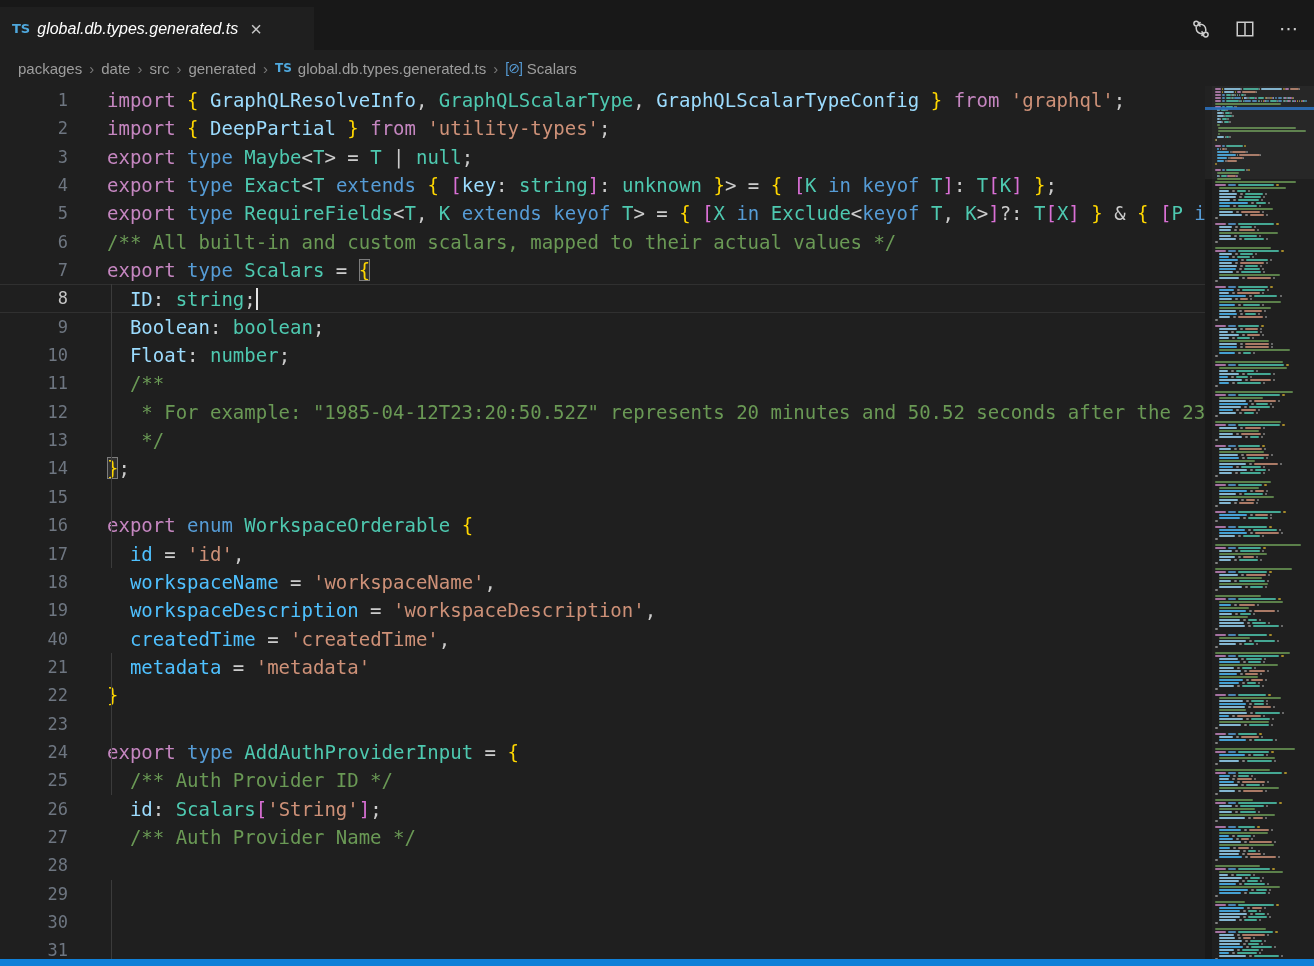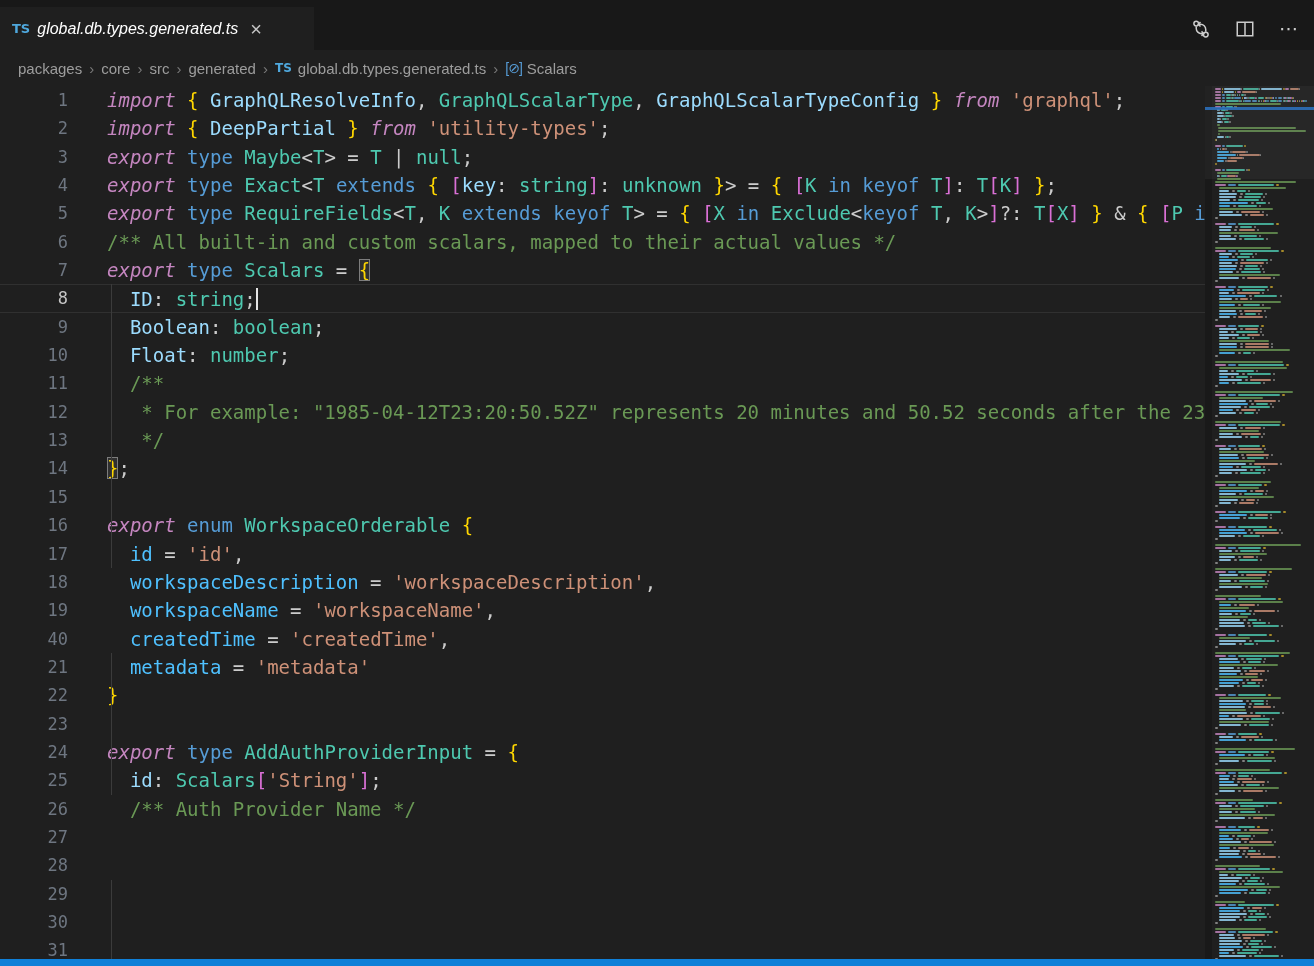--- a/index.html
+++ b/index.html
@@ -35,21 +35,21 @@
   .editor { position:absolute; left:0; top:86px; width:1314px; height:873px; overflow:hidden; }
   .gutter { position:absolute; left:0; top:0; width:95px; }
   .ln { height:28.35px; line-height:28.35px; text-align:right; padding-right:27px;
         color:#6e7681; font-family:"DejaVu Sans Mono", monospace; font-size:17px; cursor:pointer; }
   .ln.active { color:#c6c6c6; }
   .code-area { position:absolute; left:0; top:0; width:1205px; height:873px; overflow:hidden; }
   .line { position:relative; height:28.35px; line-height:28.35px; white-space:pre;
           padding-left:107px; font-family:"DejaVu Sans Mono", monospace; font-size:19px;
           color:#cccccc; cursor:text; }
   .line.current { border-top:1px solid #303030; border-bottom:1px solid #303030; }
-  .tok-kw  { color:#c586c0;font-style:italic; }
+  .tok-kw  { color:#c586c0; }
   .tok-ctl { color:#569cd6; }
   .tok-typ { color:#4ec9b0; }
   .tok-var { color:#9cdcfe; }
   .tok-enm { color:#4fc1ff; }
   .tok-str { color:#ce9178; }
   .tok-com { color:#6a9955; }
   .tok-pun { color:#cccccc; }
   .tok-b1  { color:#ffd700; }
   .tok-b2  { color:#da70d6; }
   .tok-match { outline:1px solid #7d7d7d; outline-offset:-1px; background:rgba(110,110,110,0.22); }
@@ -100,21 +100,21 @@
       </div>
       <div class="action-btn">
         <span class="ellipsis">⋯</span>
       </div>
     </div>
   </div>
 
   <div class="breadcrumbs" id="breadcrumbs">
       <span class="crumb">packages</span>
       <span class="crumb-sep"> › </span>
-      <span class="crumb">core</span>
+      <span class="crumb">date</span>
       <span class="crumb-sep"> › </span>
       <span class="crumb">src</span>
       <span class="crumb-sep"> › </span>
       <span class="crumb">generated</span>
       <span class="crumb-sep"> › </span>
       <span class="crumb-badge">TS</span>
       <span class="crumb">global.db.types.generated.ts</span>
       <span class="crumb-sep"> › </span>
       <span class="symbol-icon">[⊘]</span>
       <span class="crumb">Scalars</span>
@@ -132,27 +132,28 @@
         <div class="line current"><span class="tok-pun">  </span><span class="tok-var">ID</span><span class="tok-pun">: </span><span class="tok-typ">string</span><span class="tok-pun">;</span></div>
         <div class="line"><span class="tok-pun">  </span><span class="tok-var">Boolean</span><span class="tok-pun">: </span><span class="tok-typ">boolean</span><span class="tok-pun">;</span></div>
         <div class="line"><span class="tok-pun">  </span><span class="tok-var">Float</span><span class="tok-pun">: </span><span class="tok-typ">number</span><span class="tok-pun">;</span></div>
         <div class="line"><span class="tok-com">  /**</span></div>
         <div class="line"><span class="tok-com">   * For example: "1985-04-12T23:20:50.52Z" represents 20 minutes and 50.52 seconds after the 23</span></div>
         <div class="line"><span class="tok-com">   */</span></div>
         <div class="line"><span class="tok-b1 tok-match">}</span><span class="tok-pun">;</span></div>
         <div class="line"></div>
         <div class="line"><span class="tok-kw">export</span><span class="tok-pun"> </span><span class="tok-ctl">enum</span><span class="tok-pun"> </span><span class="tok-typ">WorkspaceOrderable</span><span class="tok-pun"> </span><span class="tok-b1">{</span></div>
         <div class="line"><span class="tok-pun">  </span><span class="tok-enm">id</span><span class="tok-pun"> = </span><span class="tok-str">'id'</span><span class="tok-pun">,</span></div>
+        <div class="line"><span class="tok-pun">  </span><span class="tok-enm">workspaceName</span><span class="tok-pun"> = </span><span class="tok-str">'workspaceName'</span><span class="tok-pun">,</span></div>
         <div class="line"><span class="tok-pun">  </span><span class="tok-enm">workspaceDescription</span><span class="tok-pun"> = </span><span class="tok-str">'workspaceDescription'</span><span class="tok-pun">,</span></div>
-        <div class="line"><span class="tok-pun">  </span><span class="tok-enm">workspaceName</span><span class="tok-pun"> = </span><span class="tok-str">'workspaceName'</span><span class="tok-pun">,</span></div>
         <div class="line"><span class="tok-pun">  </span><span class="tok-enm">createdTime</span><span class="tok-pun"> = </span><span class="tok-str">'createdTime'</span><span class="tok-pun">,</span></div>
         <div class="line"><span class="tok-pun">  </span><span class="tok-enm">metadata</span><span class="tok-pun"> = </span><span class="tok-str">'metadata'</span></div>
         <div class="line"><span class="tok-b1">}</span></div>
         <div class="line"></div>
         <div class="line"><span class="tok-kw">export</span><span class="tok-pun"> </span><span class="tok-ctl">type</span><span class="tok-pun"> </span><span class="tok-typ">AddAuthProviderInput</span><span class="tok-pun"> = </span><span class="tok-b1">{</span></div>
+        <div class="line"><span class="tok-com">  /** Auth Provider ID */</span></div>
         <div class="line"><span class="tok-pun">  </span><span class="tok-var">id</span><span class="tok-pun">: </span><span class="tok-typ">Scalars</span><span class="tok-b2">[</span><span class="tok-str">'String'</span><span class="tok-b2">]</span><span class="tok-pun">;</span></div>
         <div class="line"><span class="tok-com">  /** Auth Provider Name */</span></div>
         <div class="indent-guide" style="left: 111px; top: 198.45px; height: 283.5px;"></div>
         <div class="indent-guide" style="left: 111px; top: 567px; height: 141.75px;"></div>
         <div class="indent-guide" style="left: 111px; top: 793.8px; height: 85.05px;"></div>
         <div class="cursor" style="left: 255.694px; top: 201.95px;"></div>
       </div>
     <div class="gutter" id="gutter">
         <div class="ln">1</div>
         <div class="ln">2</div>

